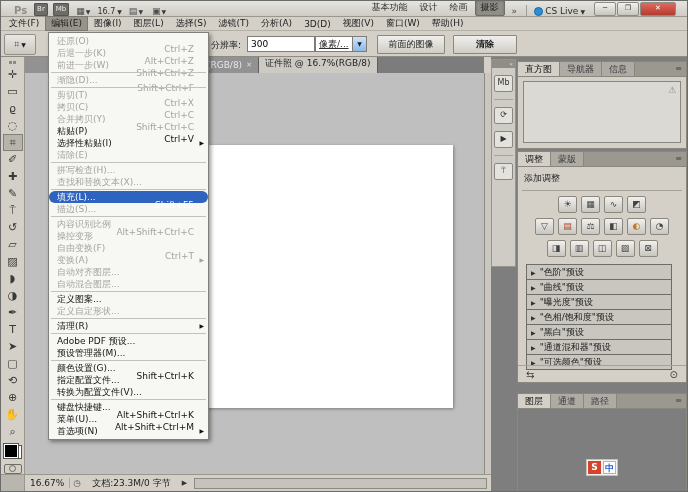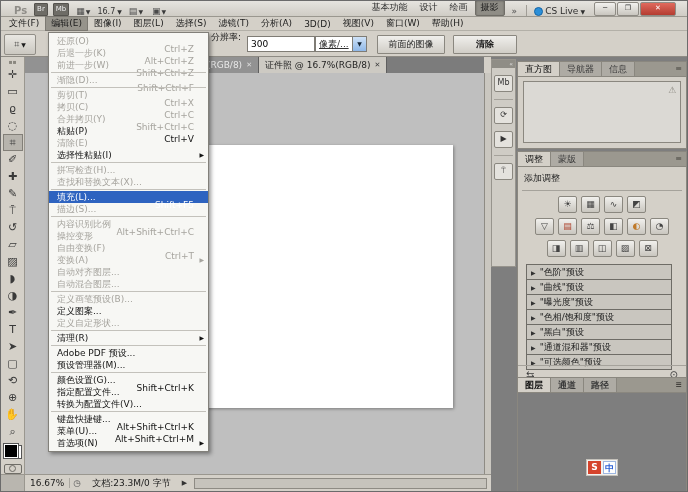--- a/index.html
+++ b/index.html
@@ -30,38 +30,38 @@
   .menubar{position:absolute;top:16px;left:0;right:0;height:14px;display:flex;align-items:center;
            background:#d4d0c8;border-bottom:1px solid #b3b0a8;padding-left:2px;box-sizing:border-box;}
   .mitem{padding:1px 6px;white-space:nowrap;}
   .mitem.active{background:#96938b;border:1px solid #7c7972;padding:0 5px;}
   
   .optionsbar{position:absolute;top:30px;left:0;right:0;height:26px;background:#d4d0c8;
               border-bottom:1px solid #8e8b84;box-sizing:border-box;}
   .opt-tool{position:absolute;left:3px;top:3px;width:30px;height:19px;border:1px solid #918e87;border-radius:2px;
             background:linear-gradient(#e9e7e2,#cbc8c1);display:flex;align-items:center;justify-content:center;gap:2px;}
   .opt-tool .dd{font-size:6px;}
-  .opt-label{position:absolute;left:210px;top:0;}
+  .opt-label{position:absolute;left:210px;top:8px;}
   .opt-input{position:absolute;left:246px;top:5px;width:60px;height:14px;background:#fff;border:1px solid #7f7c75;
              font-size:9px;padding:0 3px;font-family:inherit;}
   .opt-select{position:absolute;left:314px;top:5px;width:52px;height:16px;background:#fff;border:1px solid #7f7c75;
               display:flex;align-items:center;box-sizing:border-box;}
   .opt-select .val{flex:1;padding:0 3px;color:#333;text-decoration:underline;}
   .opt-select .dd{width:13px;height:100%;background:linear-gradient(#cfe2f7,#8fb8e8);border-left:1px solid #7f7c75;
                   font-size:6px;text-align:center;line-height:14px;color:#123;}
   .opt-btn{position:absolute;top:4px;height:17px;border:1px solid #8a877f;border-radius:1px;
            background:linear-gradient(#f0efec,#d0cdc6);text-align:center;line-height:16px;}
   .opt-btn.b1{left:376px;width:66px;}
   .opt-btn.b2{left:452px;width:62px;font-weight:bold;}
   
   .tabbar{position:absolute;top:56px;left:24px;width:459px;height:16px;background:#7c7c7c;display:flex;box-sizing:border-box;}
   .doctab{display:flex;align-items:center;gap:4px;padding:0 6px;border-right:1px solid #5f5f5f;
           box-sizing:border-box;overflow:hidden;white-space:nowrap;}
   .doctab.inactive{width:234px;background:#929292;color:#e8e8e8;justify-content:flex-end;}
-  .doctab.active{background:#cdcac3;color:#222;}
+  .doctab.active{background:#cdcac3;color:#222;flex-direction:column;}
   .doctab .x{font-size:7px;color:#444;}
   .doctab.inactive .x{color:#ddd;}
   
   .canvas{position:absolute;top:72px;left:24px;width:459px;height:403px;background:#bfbfbf;}
   .doc{position:absolute;left:31px;top:72px;width:397px;height:263px;background:#fff;
        box-shadow:1px 1px 3px rgba(0,0,0,.35);}
   .vscroll{position:absolute;top:72px;left:483px;width:7px;height:403px;background:#cac7c0;border-left:1px solid #8e8b84;box-sizing:border-box;}
   
   .toolbar{position:absolute;left:0;top:56px;width:24px;bottom:17px;background:#d4d0c8;border-right:1px solid #9a978f;
            box-sizing:border-box;display:flex;flex-direction:column;align-items:center;padding-top:3px;}
@@ -108,32 +108,32 @@
            border-radius:2px;font-size:9px;line-height:14px;text-align:center;color:#444;}
   .presets{margin:8px 14px 0 8px;position:relative;}
   .preset-row{display:flex;align-items:center;gap:4px;height:14px;background:#c9c6bf;border:1px solid #6e6c66;
               margin-top:-1px;padding:0 4px;color:#222;}
   .preset-row .arr{font-size:6px;color:#333;}
   .pscroll{position:absolute;top:0;right:-12px;width:11px;height:104px;background:#c2bfb8;border:1px solid #8a877f;
            box-sizing:border-box;display:flex;flex-direction:column;justify-content:space-between;align-items:center;}
   .adj-foot{position:absolute;left:0;right:0;bottom:0;height:16px;border-top:1px solid #a5a29b;
             display:flex;align-items:center;justify-content:space-between;padding:0 8px;}
   .foot-ico{color:#3c3c3c;font-size:10px;}
-  .g-layers{top:320px;bottom:0;background:#f9a8d4;font-weight:bold;}
+  .g-layers{top:336px;bottom:0;background:#f9a8d4;}
   .g-layers .body{height:100%;background:#7e7e7e;}
   
   .editmenu{position:absolute;left:47px;top:31px;width:161px;background:#f7f7f4;border:1px solid #82807a;
             box-shadow:2px 2px 4px rgba(0,0,0,.4);z-index:50;padding:2px 0;box-sizing:border-box;}
   .menu-row{display:flex;align-items:center;height:12px;line-height:12px;padding:0 14px 0 8px;position:relative;white-space:nowrap;}
   .menu-row .lab{}
   .menu-row .sc{margin-left:auto;margin-top:16px;}
   .menu-row .arr{position:absolute;right:4px;font-size:6px;}
   .menu-row.disabled{color:#a6a49e;}
   .menu-row.enabled{color:#141414;}
-  .menu-row.highlighted{background:#2e63c0;color:#fff;}
+  .menu-row.highlighted{background:#2e63c0;color:#fff;border-radius:6px;}
   .menu-row.separator{height:1px;background:#c3c1bb;margin:1px 2px;padding:0;}
   
   .ime{position:absolute;left:585px;top:458px;display:flex;gap:2px;z-index:60;background:#f3f2ef;padding:1px;border:1px solid #c5c2bb;}
   .ime-s{width:13px;height:13px;background:#d5432b;color:#fff;font-weight:bold;font-size:9px;line-height:13px;text-align:center;}
   .ime-z{width:13px;height:13px;background:#fff;color:#2b5fd4;font-weight:bold;font-size:9px;line-height:13px;text-align:center;border:1px solid #9db6e0;box-sizing:border-box;}
 </style>
 </head>
 <body>
 
 <div id="app">
@@ -426,29 +426,29 @@
       <div class="menu-row disabled">
         <span class="lab">合并拷贝(Y)</span>
         <span class="sc">Shift+Ctrl+C</span>
         <span class="arr"></span>
       </div>
       <div class="menu-row enabled">
         <span class="lab">粘贴(P)</span>
         <span class="sc">Ctrl+V</span>
         <span class="arr"></span>
       </div>
+      <div class="menu-row enabled">
+        <span class="lab">选择性粘贴(I)</span>
+        <span class="sc"></span>
+        <span class="arr">▶</span>
+      </div>
       <div class="menu-row disabled">
         <span class="lab">清除(E)</span>
         <span class="sc"></span>
         <span class="arr"></span>
-      </div>
-      <div class="menu-row enabled">
-        <span class="lab">选择性粘贴(I)</span>
-        <span class="sc"></span>
-        <span class="arr">▶</span>
       </div>
       <div class="menu-row separator">
         <span class="lab"></span>
         <span class="sc"></span>
         <span class="arr"></span>
       </div>
       <div class="menu-row disabled">
         <span class="lab">拼写检查(H)...</span>
         <span class="sc"></span>
         <span class="arr"></span>
@@ -506,25 +506,20 @@
       <div class="menu-row disabled">
         <span class="lab">自动混合图层...</span>
         <span class="sc"></span>
         <span class="arr"></span>
       </div>
       <div class="menu-row separator">
         <span class="lab"></span>
         <span class="sc"></span>
         <span class="arr"></span>
       </div>
-      <div class="menu-row disabled">
-        <span class="lab">定义画笔预设(B)...</span>
-        <span class="sc"></span>
-        <span class="arr"></span>
-      </div>
       <div class="menu-row enabled">
         <span class="lab">定义图案...</span>
         <span class="sc"></span>
         <span class="arr"></span>
       </div>
       <div class="menu-row disabled">
         <span class="lab">定义自定形状...</span>
         <span class="sc"></span>
         <span class="arr"></span>
       </div>

